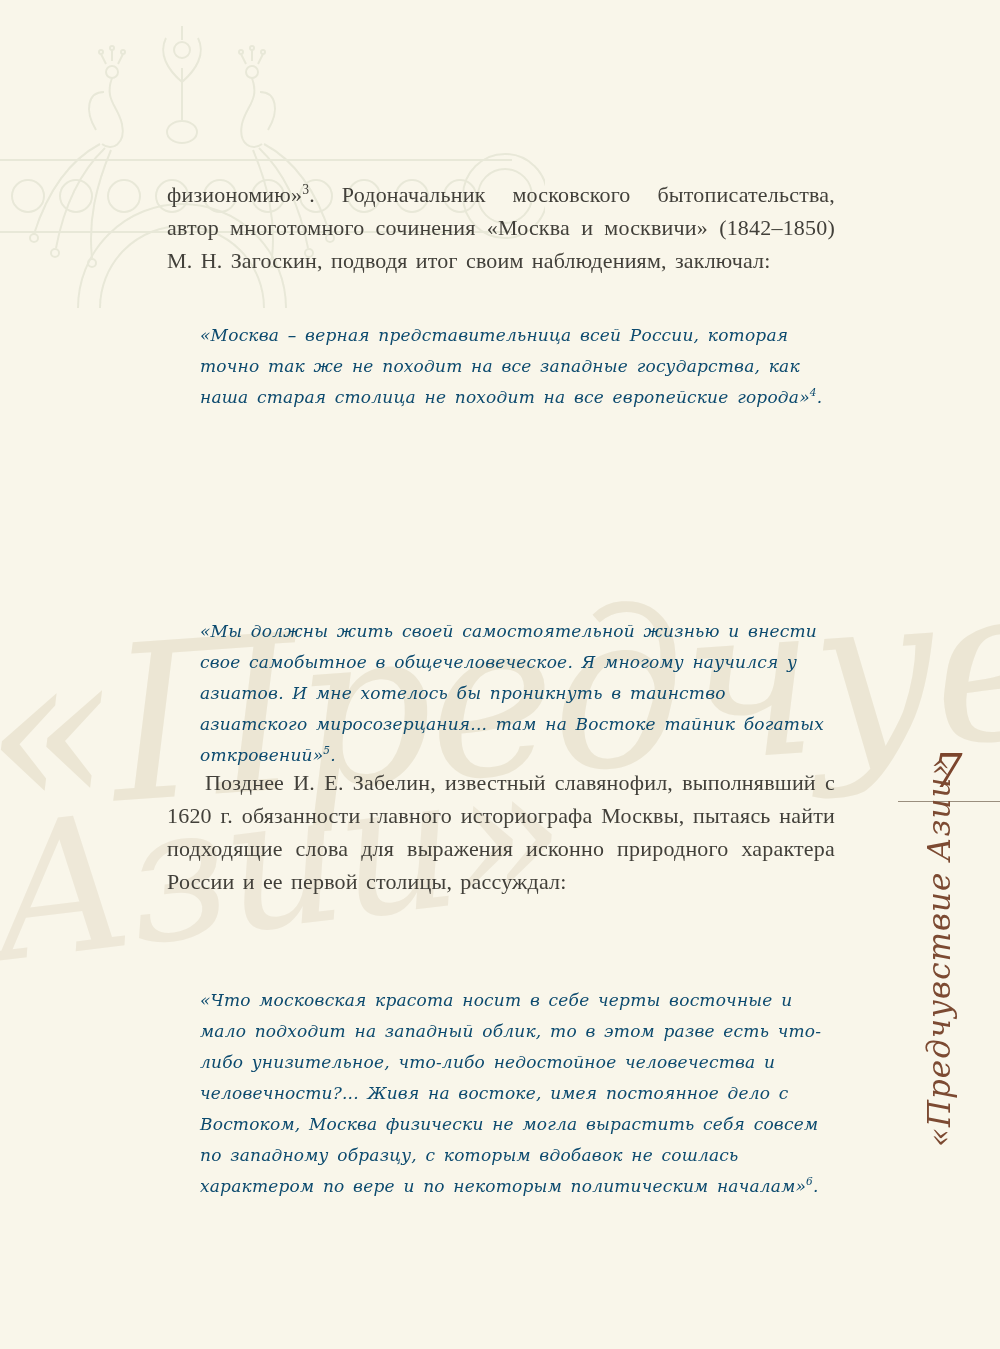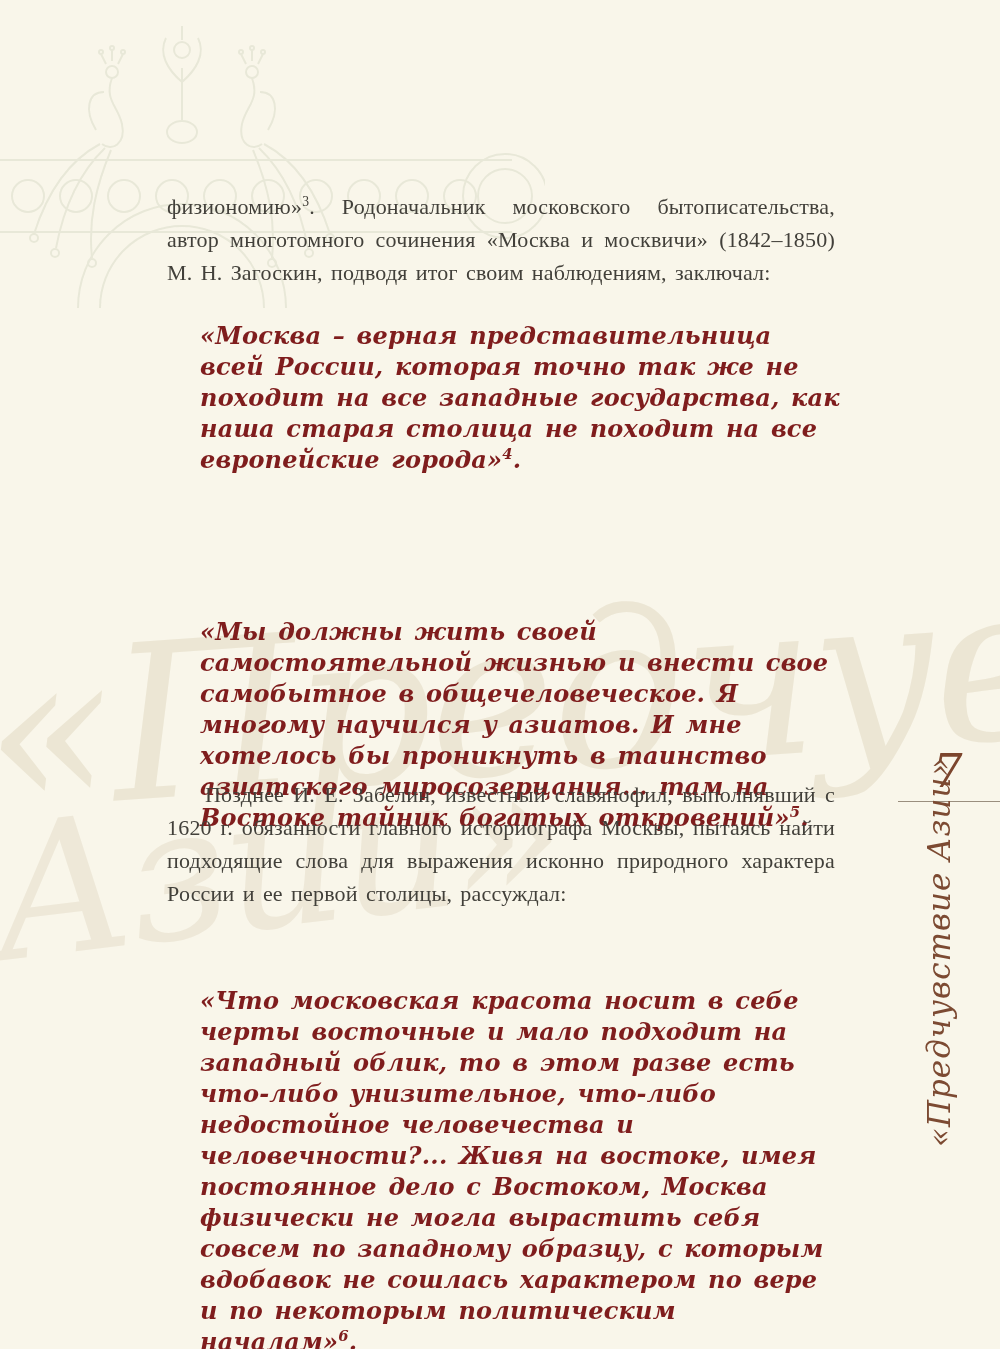--- a/index.html
+++ b/index.html
@@ -43,34 +43,32 @@
     left: 167px; width: 668px;
     z-index: 2;
   }
   .body-par {
     font-size: 22px;
     line-height: 33px;
     color: #42403a;
     text-align: justify;
     letter-spacing: 0.2px;
     word-spacing: 2.5px;
-    margin-top: 12px;
   }
   .body-par.indent { text-indent: 38px; }
   .quote-par {
     left: 200px; width: 640px;
     font-family: "DejaVu Serif", serif;
     font-style: italic;
-    font-size: 24px;
+    font-size: 17px;
     line-height: 31px;
-    color: #7f1d1d;
+    color: #0c4a6e;
     text-align: left;
     letter-spacing: 0.2px;
     word-spacing: 3px;
-    font-weight: bold;
   }
   sup.fn {
     font-size: 0.62em;
     vertical-align: super;
     line-height: 0;
   }
   
   .page-number {
     position: absolute;
     left: 898px; top: 744px; width: 100px;

